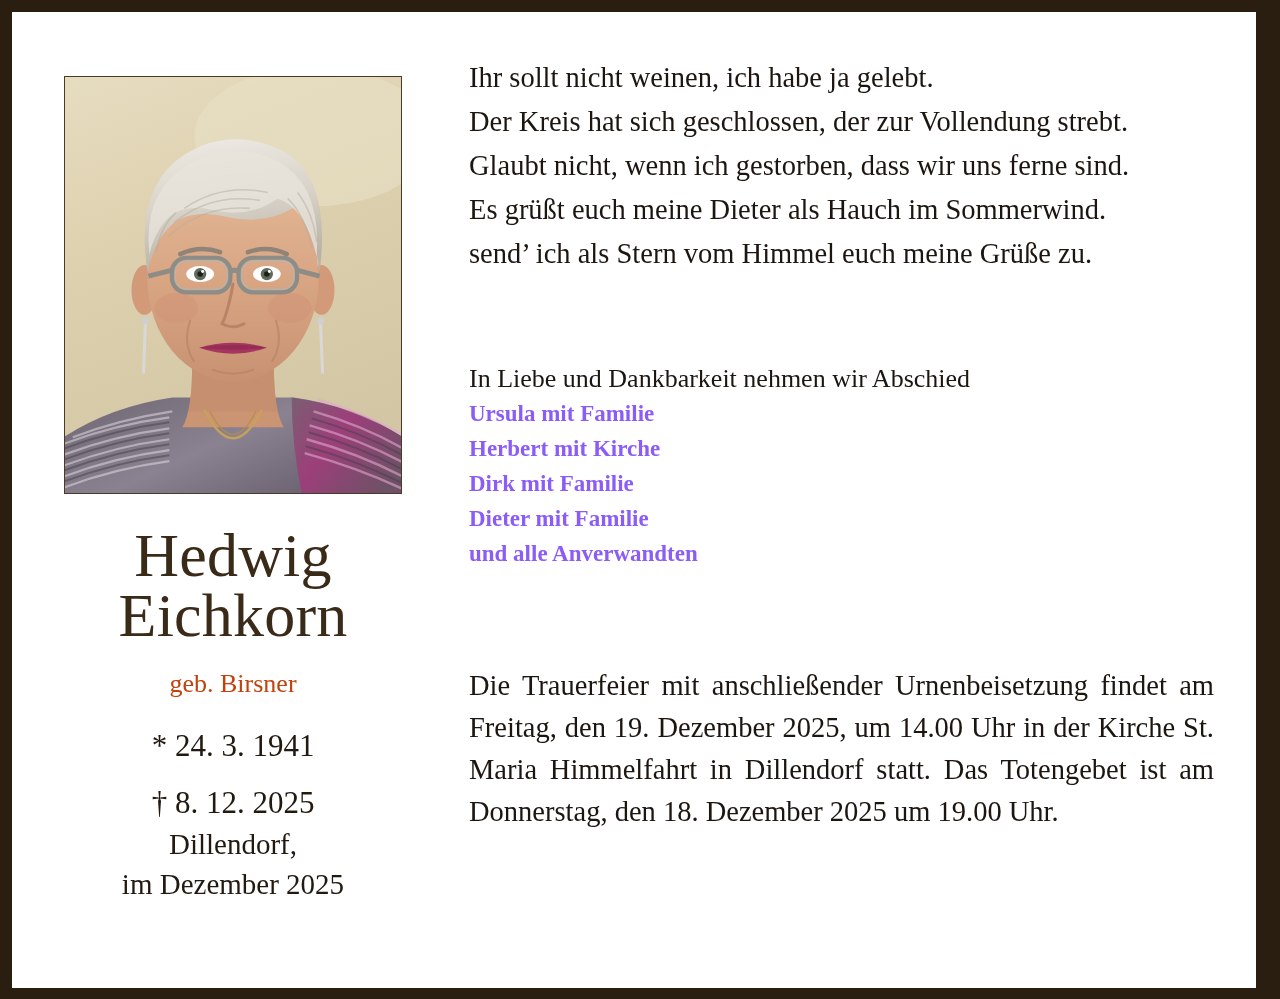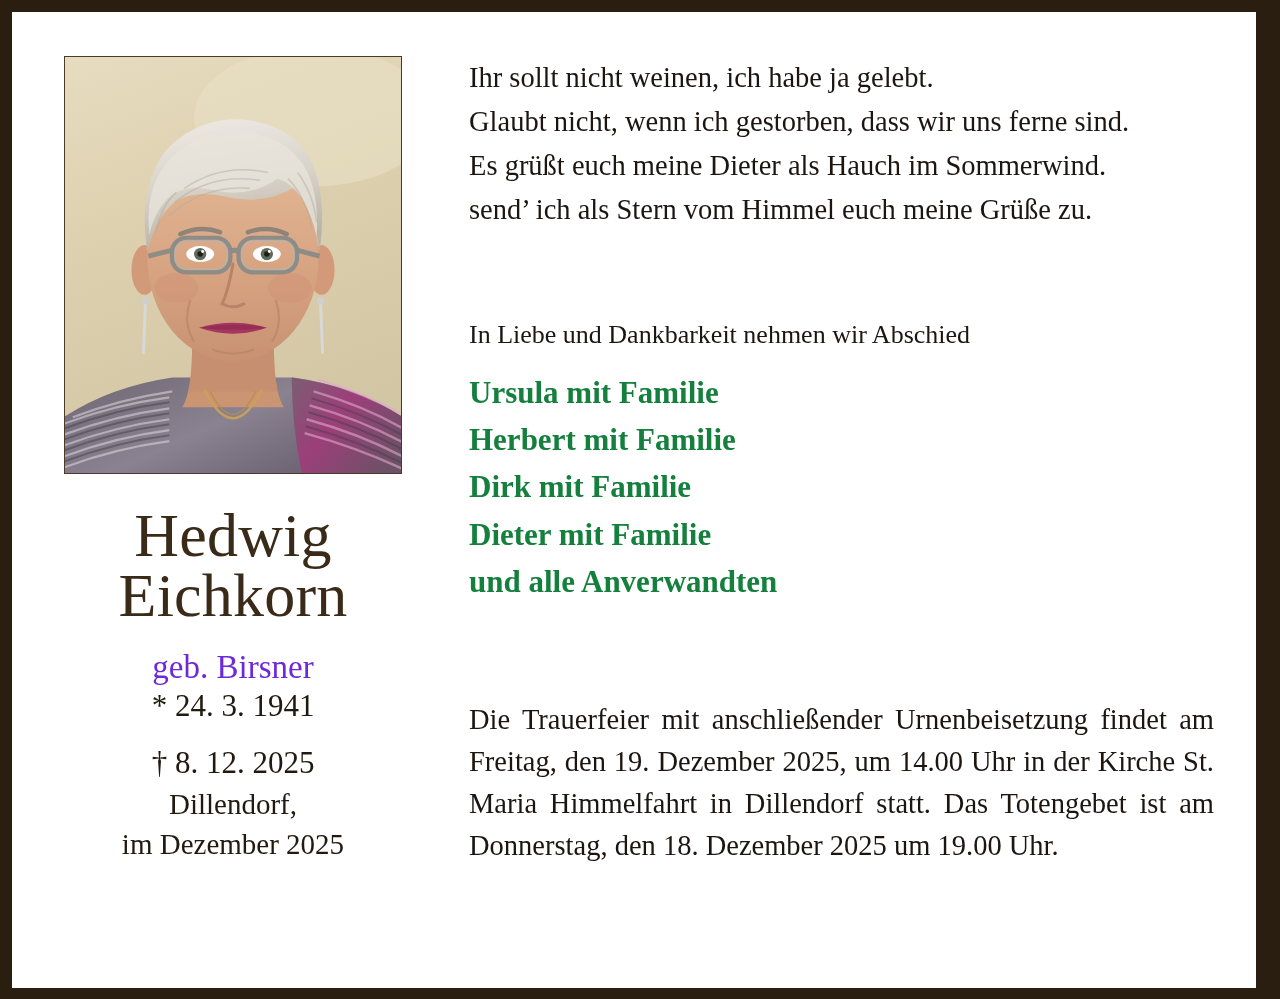--- a/index.html
+++ b/index.html
@@ -34,21 +34,21 @@
     background: #ffffff;
     display: flex;
     flex-direction: row;
   }
 
   
   .left-col {
     box-sizing: border-box;
     width: 400px;
     flex: 0 0 400px;
-    padding: 44px 0 0 52px;
+    padding: 64px 0 0 52px;
     display: flex;
     flex-direction: column;
     align-items: flex-start;
   }
 
   .photo-frame {
     box-sizing: border-box;
     width: 338px;
     height: 418px;
     border: 1px solid #4a3a26;
@@ -71,35 +71,35 @@
 
   .name-line {
     color: #3a2a18;
     font-size: 62px;
     line-height: 0.96;
     letter-spacing: 0.2px;
     white-space: nowrap;
   }
 
   .maiden-name {
-    color: #6d28d9;
-    font-size: 33px;
+    color: #c2410c;
+    font-size: 26px;
     line-height: 1.0;
     margin-top: 26px;
   }
 
   .date-line {
     color: #221a10;
     font-size: 31px;
     line-height: 1.32;
     margin-top: 16px;
     font-family: "Liberation Serif", "DejaVu Serif", serif;
   }
 
-  .date-line.first { margin-top: 2px; }
+  .date-line.first { margin-top: 29px; }
 
   .place-block {
     width: 338px;
     text-align: center;
     color: #221a10;
     font-size: 29px;
     line-height: 1.38;
   }
 
   
@@ -121,23 +121,22 @@
   .poem-line { display: block; }
 
   .farewell-intro {
     color: #1c1510;
     font-size: 26px;
     line-height: 1.3;
     margin-top: 86px;
   }
 
   .mourners {
-    margin-top: 17px;
-    color: #15803d;
-    font-size: 31px;
+    color: #8b5cf6;
+    font-size: 23px;
     font-weight: bold;
     line-height: 1.525;
   }
 
   .mourner-line { display: block; }
 
   .service-text {
     margin-top: 94px;
     color: #1c1510;
     font-size: 28.5px;
@@ -306,30 +305,31 @@
         <div>Dillendorf,</div>
         <div>im Dezember 2025</div>
       </div>
 
     </div>
 
     <div class="right-col">
 
       <div class="poem">
         <span class="poem-line">Ihr sollt nicht weinen, ich habe ja gelebt.</span>
+        <span class="poem-line">Der Kreis hat sich geschlossen, der zur Vollendung strebt.</span>
         <span class="poem-line">Glaubt nicht, wenn ich gestorben, dass wir uns ferne sind.</span>
         <span class="poem-line">Es grüßt euch meine Dieter als Hauch im Sommerwind.</span>
         <span class="poem-line">send’ ich als Stern vom Himmel euch meine Grüße zu.</span>
       </div>
 
       <div class="farewell-intro">In Liebe und Dankbarkeit nehmen wir Abschied</div>
 
       <div class="mourners">
         <span class="mourner-line">Ursula mit Familie</span>
-        <span class="mourner-line">Herbert mit Familie</span>
+        <span class="mourner-line">Herbert mit Kirche</span>
         <span class="mourner-line">Dirk mit Familie</span>
         <span class="mourner-line">Dieter mit Familie</span>
         <span class="mourner-line">und alle Anverwandten</span>
       </div>
 
       <div class="service-text">Die Trauerfeier mit anschließender Urnenbeisetzung findet am Freitag, den 19. Dezember 2025, um 14.00 Uhr in der Kirche St. Maria Himmelfahrt in Dillendorf statt. Das Totengebet ist am Donnerstag, den 18. Dezember 2025 um 19.00 Uhr.</div>
 
     </div>
 
   </div>

